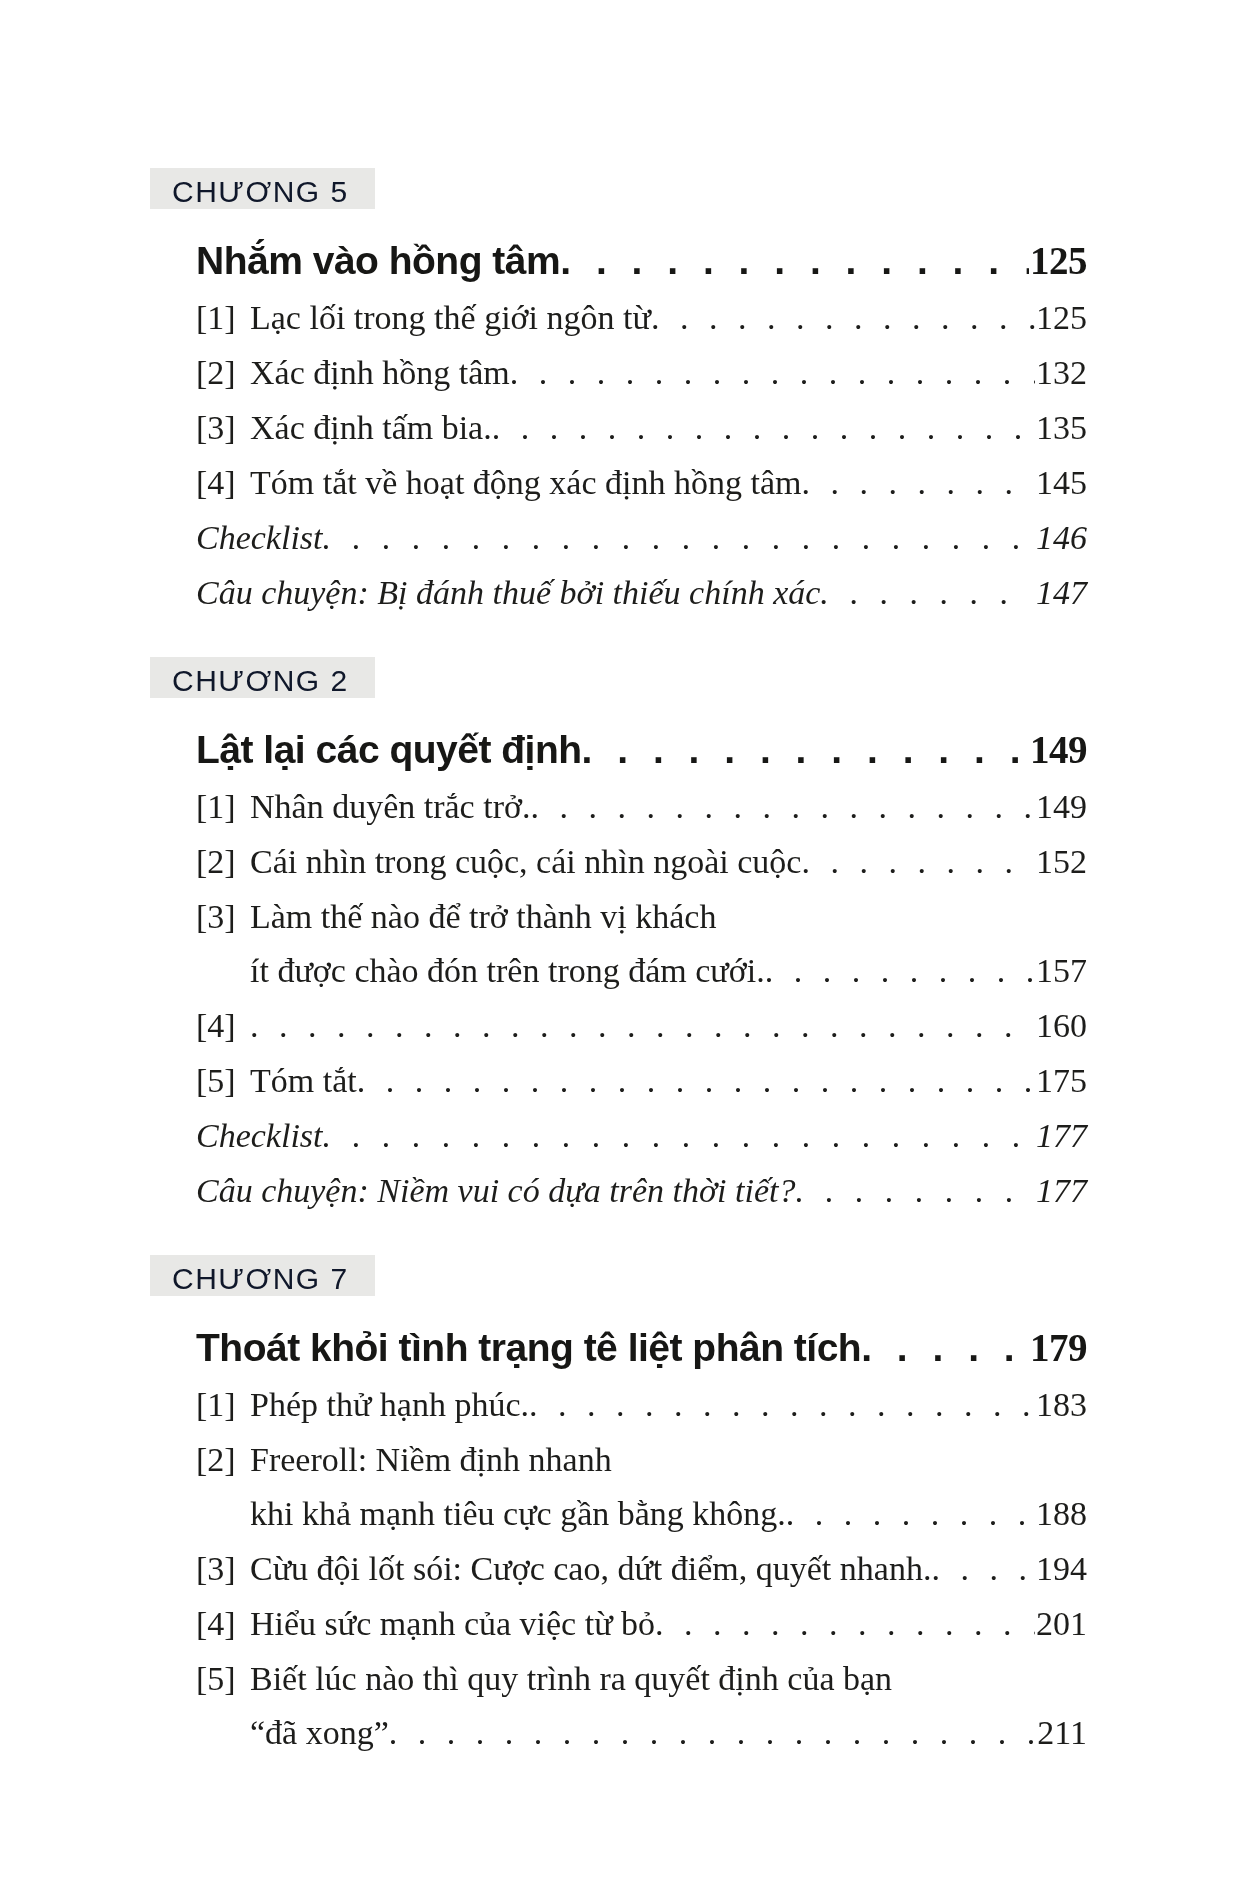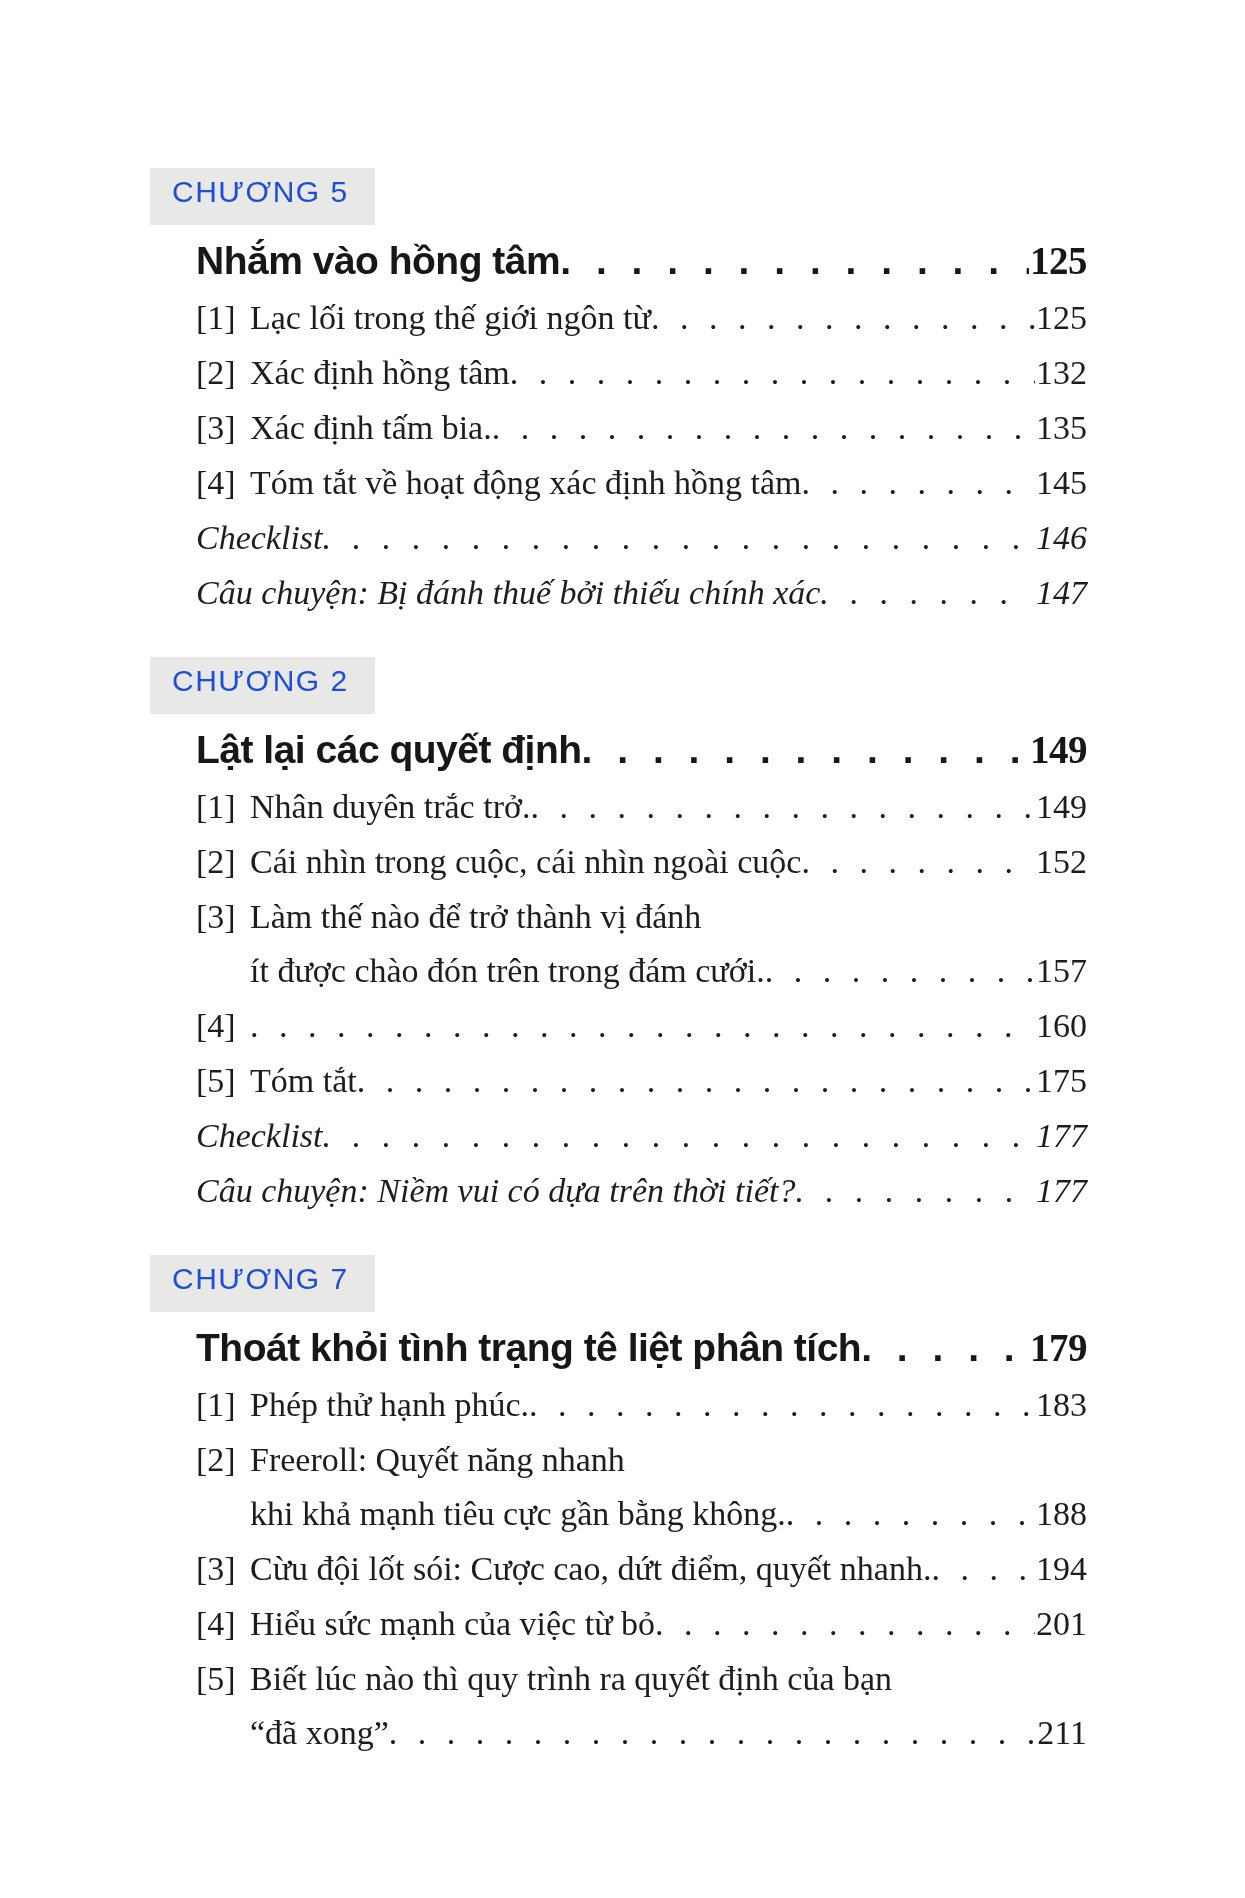--- a/index.html
+++ b/index.html
@@ -11,28 +11,28 @@
     overflow:hidden;
   }
   .toc { padding:168px 158px 0 150px; }
 
   .chapter { margin-top:44px; }
   .chapter:first-child { margin-top:0; }
 
   .chapter-label {
     display:inline-block;
     background:#e8e8e6;
-    color:#1d4ed8;
+    color:#0f172a;
     font-family:"Liberation Sans","DejaVu Sans",sans-serif;
     font-weight:400;
     font-size:30px;
     line-height:30px;
     letter-spacing:1.5px;
-    padding:9px 26px 18px 22px;
-    margin-bottom:4px;
+    padding:9px 26px 2px 22px;
+    margin-bottom:20px;
   }
 
   .row { display:flex; align-items:flex-end; margin-left:46px; }
 
   .title-row {
     margin-top:8px;
     font-family:"Liberation Sans","DejaVu Sans",sans-serif;
     font-weight:700;
     font-size:39px;
     line-height:48px;
@@ -149,21 +149,21 @@
 
     <div class="row entry-row">
       <span class="entry-num">[2]</span>
       <span class="entry-text">Cái nhìn trong cuộc, cái nhìn ngoài cuộc</span>
       <span class="leader"></span>
       <span class="pagenum">152</span>
     </div>
 
     <div class="row entry-row">
       <span class="entry-num">[3]</span>
-      <span class="entry-text">Làm thế nào để trở thành vị đánh</span>
+      <span class="entry-text">Làm thế nào để trở thành vị khách</span>
     </div>
     <div class="row entry-row cont-row">
       <span class="entry-num"></span>
       <span class="entry-text">ít được chào đón trên trong đám cưới.</span>
       <span class="leader"></span>
       <span class="pagenum">157</span>
     </div>
 
     <div class="row entry-row">
       <span class="entry-num">[4]</span>
@@ -202,21 +202,21 @@
 
     <div class="row entry-row first-entry">
       <span class="entry-num">[1]</span>
       <span class="entry-text">Phép thử hạnh phúc.</span>
       <span class="leader"></span>
       <span class="pagenum">183</span>
     </div>
 
     <div class="row entry-row">
       <span class="entry-num">[2]</span>
-      <span class="entry-text">Freeroll: Quyết năng nhanh</span>
+      <span class="entry-text">Freeroll: Niềm định nhanh</span>
     </div>
     <div class="row entry-row cont-row">
       <span class="entry-num"></span>
       <span class="entry-text">khi khả mạnh tiêu cực gần bằng không.</span>
       <span class="leader"></span>
       <span class="pagenum">188</span>
     </div>
 
     <div class="row entry-row">
       <span class="entry-num">[3]</span>

